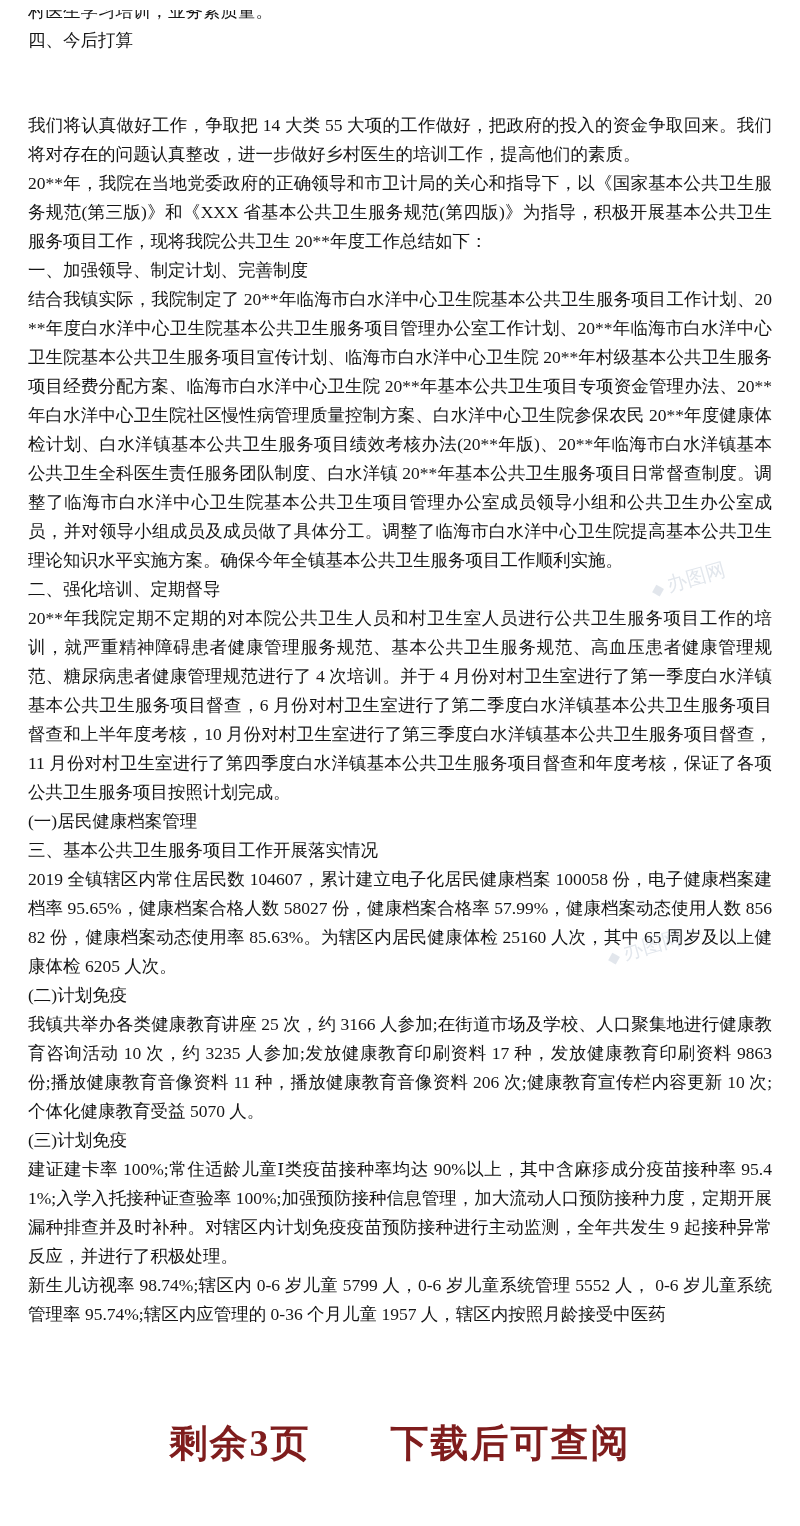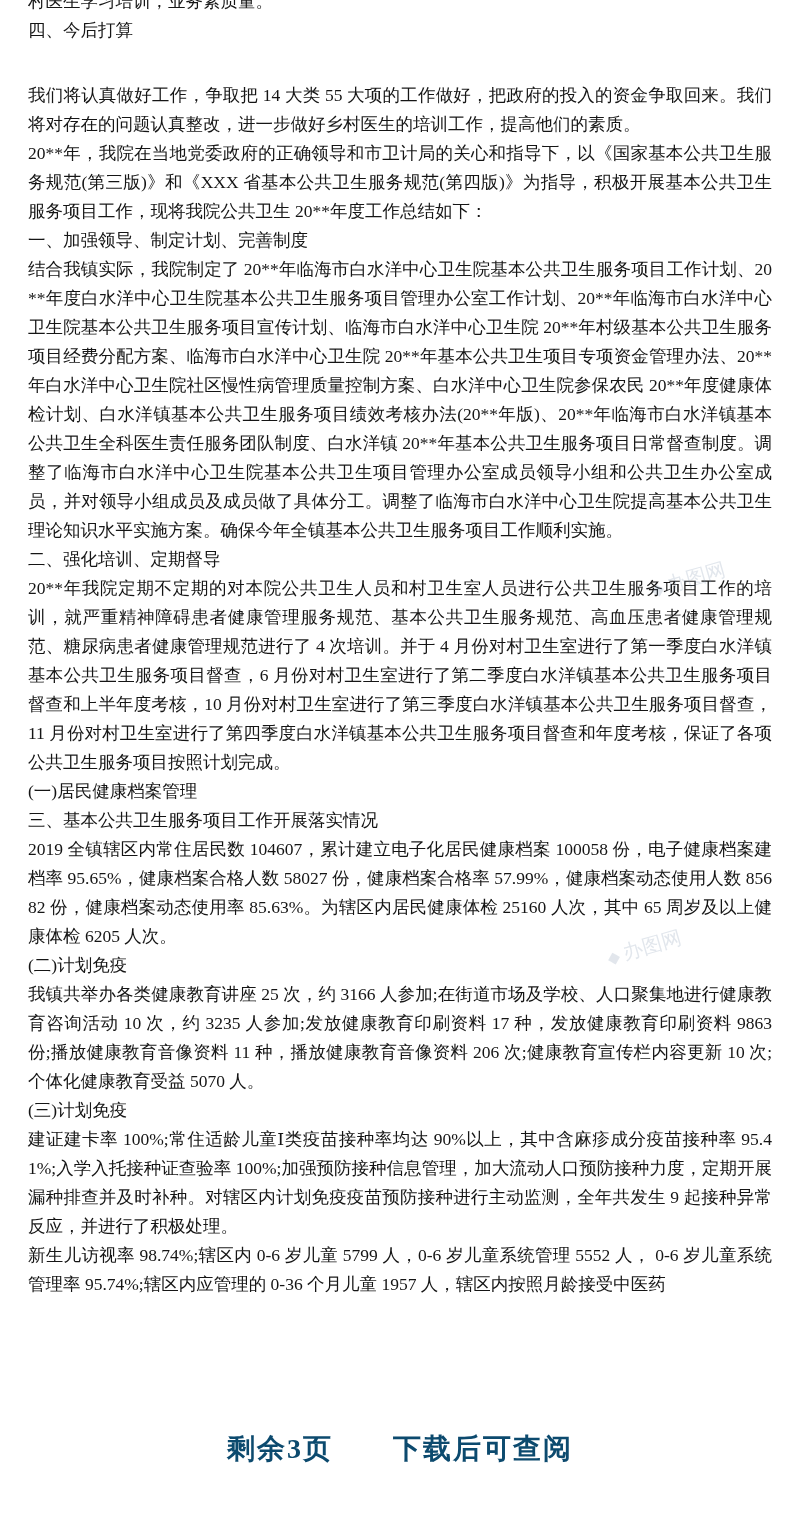--- a/index.html
+++ b/index.html
@@ -6,52 +6,51 @@
   html, body { background: #ffffff; }
   body {
     width: 800px;
     height: 1526px;
     position: relative;
     overflow: hidden;
     font-family: "Liberation Serif", "DejaVu Serif", serif;
     color: #151515;
   }
   .doc {
-    padding: 0 28px;
+    padding: 10px 28px;
   }
   p.line {
     font-size: 17.5px;
     line-height: 29px;
     text-align: justify;
     word-break: break-all;
   }
   
   .cut {
     height: 16px;
     overflow: hidden;
   }
   .cut p.line {
     margin-top: -13px;
   }
   .gap-after {
-    margin-bottom: 36px;
+    margin-bottom: 56px;
   }
   .footer {
     position: absolute;
     left: 0;
     right: 0;
     top: 1418px;
     text-align: center;
-    font-size: 28px;
+    font-size: 38px;
     font-weight: bold;
-    color: #0c4a6e;
+    color: #7f1d1d;
     white-space: pre;
     letter-spacing: 2px;
     font-family: "Liberation Serif", "DejaVu Serif", serif;
-    margin-top: 12px;
   }
   .watermark {
     position: absolute;
     font-size: 20px;
     color: #7d93ad;
     opacity: 0.22;
     transform: rotate(-16deg);
     pointer-events: none;
     white-space: nowrap;
     font-family: "Liberation Sans", "DejaVu Sans", sans-serif;

